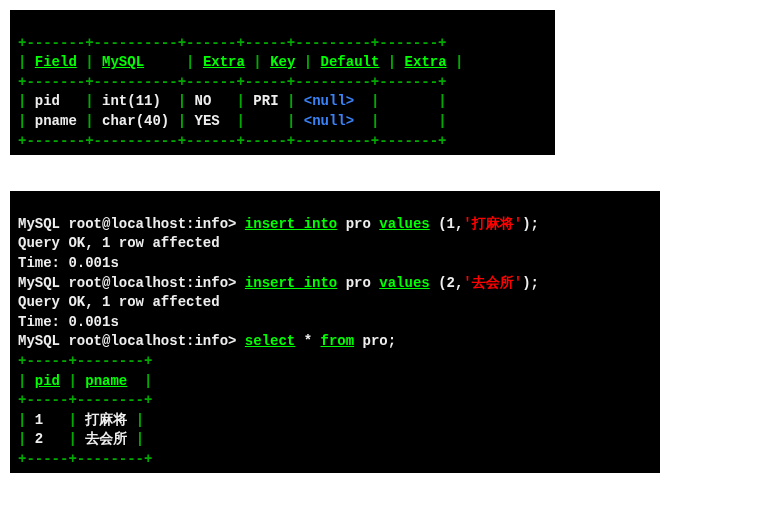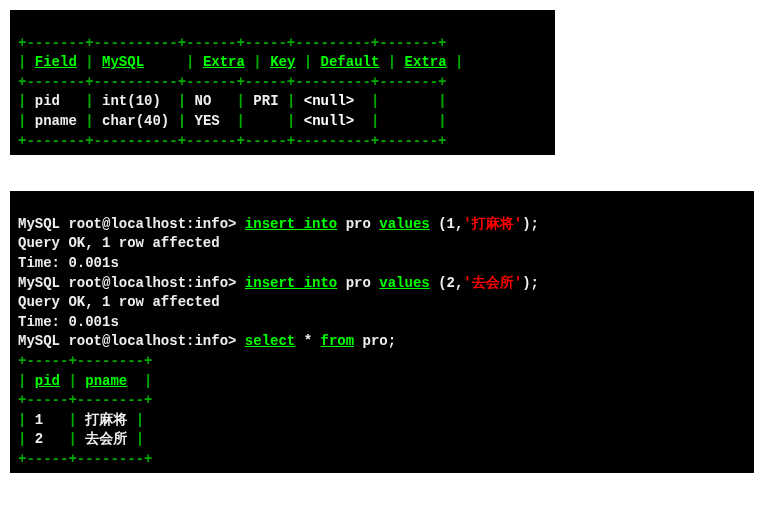--- a/index.html
+++ b/index.html
@@ -21,39 +21,39 @@
       white-space: pre;
       line-height: 1.4;
       font-weight: bold;
       margin-bottom: 36px;
       display: inline-block;
     }
     .terminal-block-1 {
       width: 545px;
     }
     .terminal-block-2 {
-      width: 744px;
+      width: 650px;
     }
     .green { color: #00ff00; text-decoration: underline; }
     .white { color: #eeeeee; }
-    .gray { color: #ffffff; }
+    .gray { color: #3b82f6; }
     .red { color: #ff0000; }
     .border-line { color: #00aa00; }
     .pipe { color: #00aa00; }
   </style>
 </head>
 <body>
 
 
 
 <div class="terminal-block terminal-block-1">
 <span class="border-line">+-------+----------+------+-----+---------+-------+</span>
 <span class="pipe">|</span> <span class="green">Field</span> <span class="pipe">|</span> <span class="green">MySQL</span>     <span class="pipe">|</span> <span class="green">Extra</span> <span class="pipe">|</span> <span class="green">Key</span> <span class="pipe">|</span> <span class="green">Default</span> <span class="pipe">|</span> <span class="green">Extra</span> <span class="pipe">|</span>
 <span class="border-line">+-------+----------+------+-----+---------+-------+</span>
-<span class="pipe">|</span> <span class="white">pid</span>   <span class="pipe">|</span> <span class="white">int(10)</span>  <span class="pipe">|</span> <span class="white">NO</span>   <span class="pipe">|</span> <span class="white">PRI</span> <span class="pipe">|</span> <span class="gray">&lt;null&gt;</span>  <span class="pipe">|</span>       <span class="pipe">|</span>
+<span class="pipe">|</span> <span class="white">pid</span>   <span class="pipe">|</span> <span class="white">int(11)</span>  <span class="pipe">|</span> <span class="white">NO</span>   <span class="pipe">|</span> <span class="white">PRI</span> <span class="pipe">|</span> <span class="gray">&lt;null&gt;</span>  <span class="pipe">|</span>       <span class="pipe">|</span>
 <span class="pipe">|</span> <span class="white">pname</span> <span class="pipe">|</span> <span class="white">char(40)</span> <span class="pipe">|</span> <span class="white">YES</span>  <span class="pipe">|</span>     <span class="pipe">|</span> <span class="gray">&lt;null&gt;</span>  <span class="pipe">|</span>       <span class="pipe">|</span>
 <span class="border-line">+-------+----------+------+-----+---------+-------+</span>
 </div>
 <br>
 <div class="terminal-block terminal-block-2">
 <span class="white">MySQL root@localhost:info&gt;</span> <span class="green">insert into</span> <span class="white">pro</span> <span class="green">values</span> <span class="white">(1,</span><span class="red">'打麻将'</span><span class="white">);</span>
 <span class="white">Query OK, 1 row affected</span>
 <span class="white">Time: 0.001s</span>
 <span class="white">MySQL root@localhost:info&gt;</span> <span class="green">insert into</span> <span class="white">pro</span> <span class="green">values</span> <span class="white">(2,</span><span class="red">'去会所'</span><span class="white">);</span>
 <span class="white">Query OK, 1 row affected</span>

